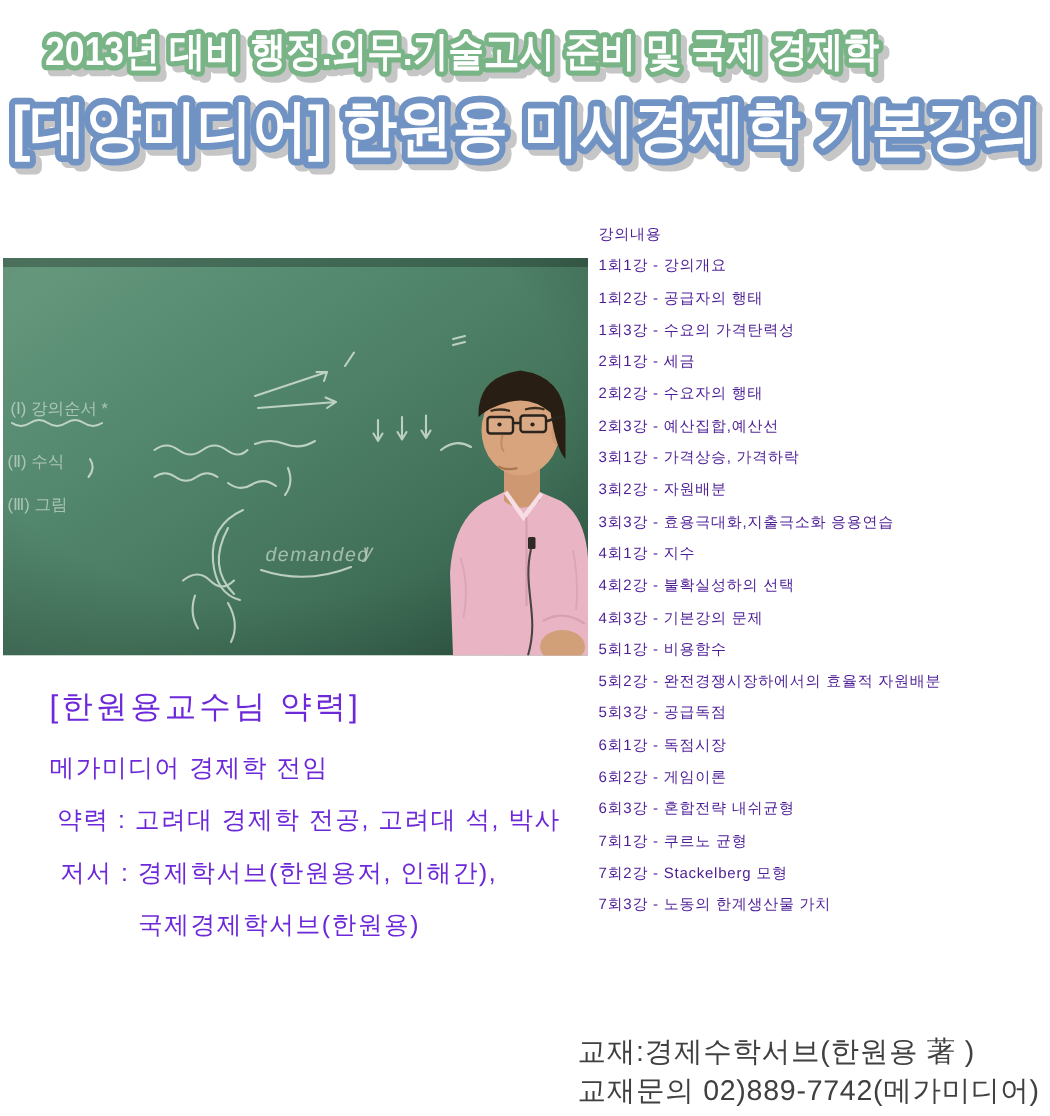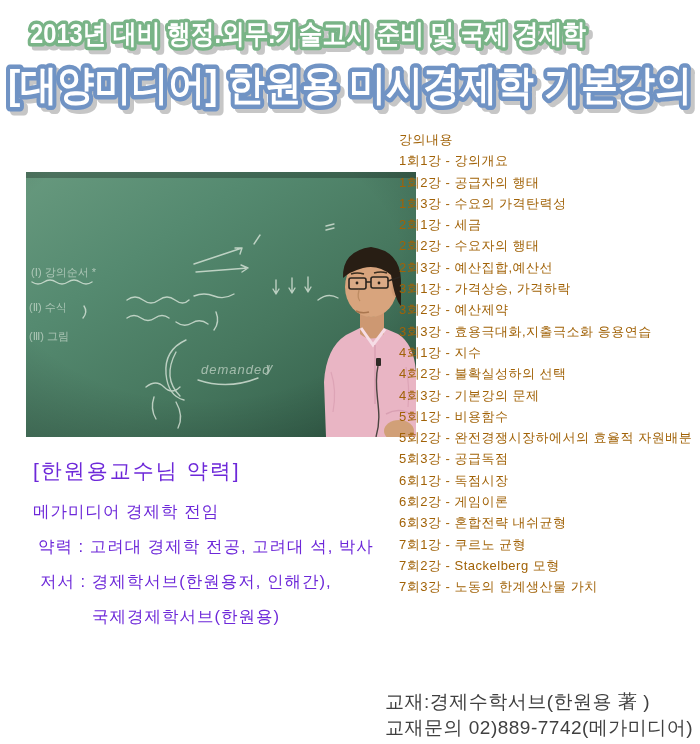--- a/index.html
+++ b/index.html
@@ -10,34 +10,34 @@
     position:relative;
     overflow:hidden;
   }
   
   .header-svg { position:absolute; left:0; top:0; }
   .banner-text { font-family:"Liberation Sans", sans-serif; font-weight:bold; }
 
   
   .video-frame {
     position:absolute; left:2px; top:172px;
-    width:390px; height:265px;margin-left:24px;
+    width:390px; height:265px;
   }
   .video-frame svg { display:block; }
   .chalk-text {
     font-family:"Liberation Sans", sans-serif;
     fill:#e3ece2; opacity:0.8;
   }
 
   
   .syllabus {
-    position:absolute; left:399px; top:129px;
+    position:absolute; left:399px; top:146px;
     width:300px;
-    font-size:13px; line-height:21.3px;
-    color:#a16207; letter-spacing:0.5px;
+    font-size:10px; line-height:21.3px;
+    color:#4c1d95; letter-spacing:0.5px;
     white-space:nowrap;
   }
   .syllabus-heading { font-weight:normal; }
 
   
   .bio { position:absolute; left:33px; top:457px; color:#6d28d9; white-space:nowrap; }
   .bio-title { font-size:21px; letter-spacing:2px; margin:0 0 16px 0; }
   .bio-line { font-size:16.5px; letter-spacing:1px; margin:0 0 13px 0; }
   .bio-line.pad1 { padding-left:5px; }
   .bio-line.pad2 { padding-left:7px; }
@@ -161,21 +161,21 @@
 
 <div class="syllabus">
   <div class="syllabus-heading">강의내용</div>
   <div>1회1강 - 강의개요</div>
   <div>1회2강 - 공급자의 행태</div>
   <div>1회3강 - 수요의 가격탄력성</div>
   <div>2회1강 - 세금</div>
   <div>2회2강 - 수요자의 행태</div>
   <div>2회3강 - 예산집합,예산선</div>
   <div>3회1강 - 가격상승, 가격하락</div>
-  <div>3회2강 - 예산제약</div>
+  <div>3회2강 - 자원배분</div>
   <div>3회3강 - 효용극대화,지출극소화 응용연습</div>
   <div>4회1강 - 지수</div>
   <div>4회2강 - 불확실성하의 선택</div>
   <div>4회3강 - 기본강의 문제</div>
   <div>5회1강 - 비용함수</div>
   <div>5회2강 - 완전경쟁시장하에서의 효율적 자원배분</div>
   <div>5회3강 - 공급독점</div>
   <div>6회1강 - 독점시장</div>
   <div>6회2강 - 게임이론</div>
   <div>6회3강 - 혼합전략 내쉬균형</div>

